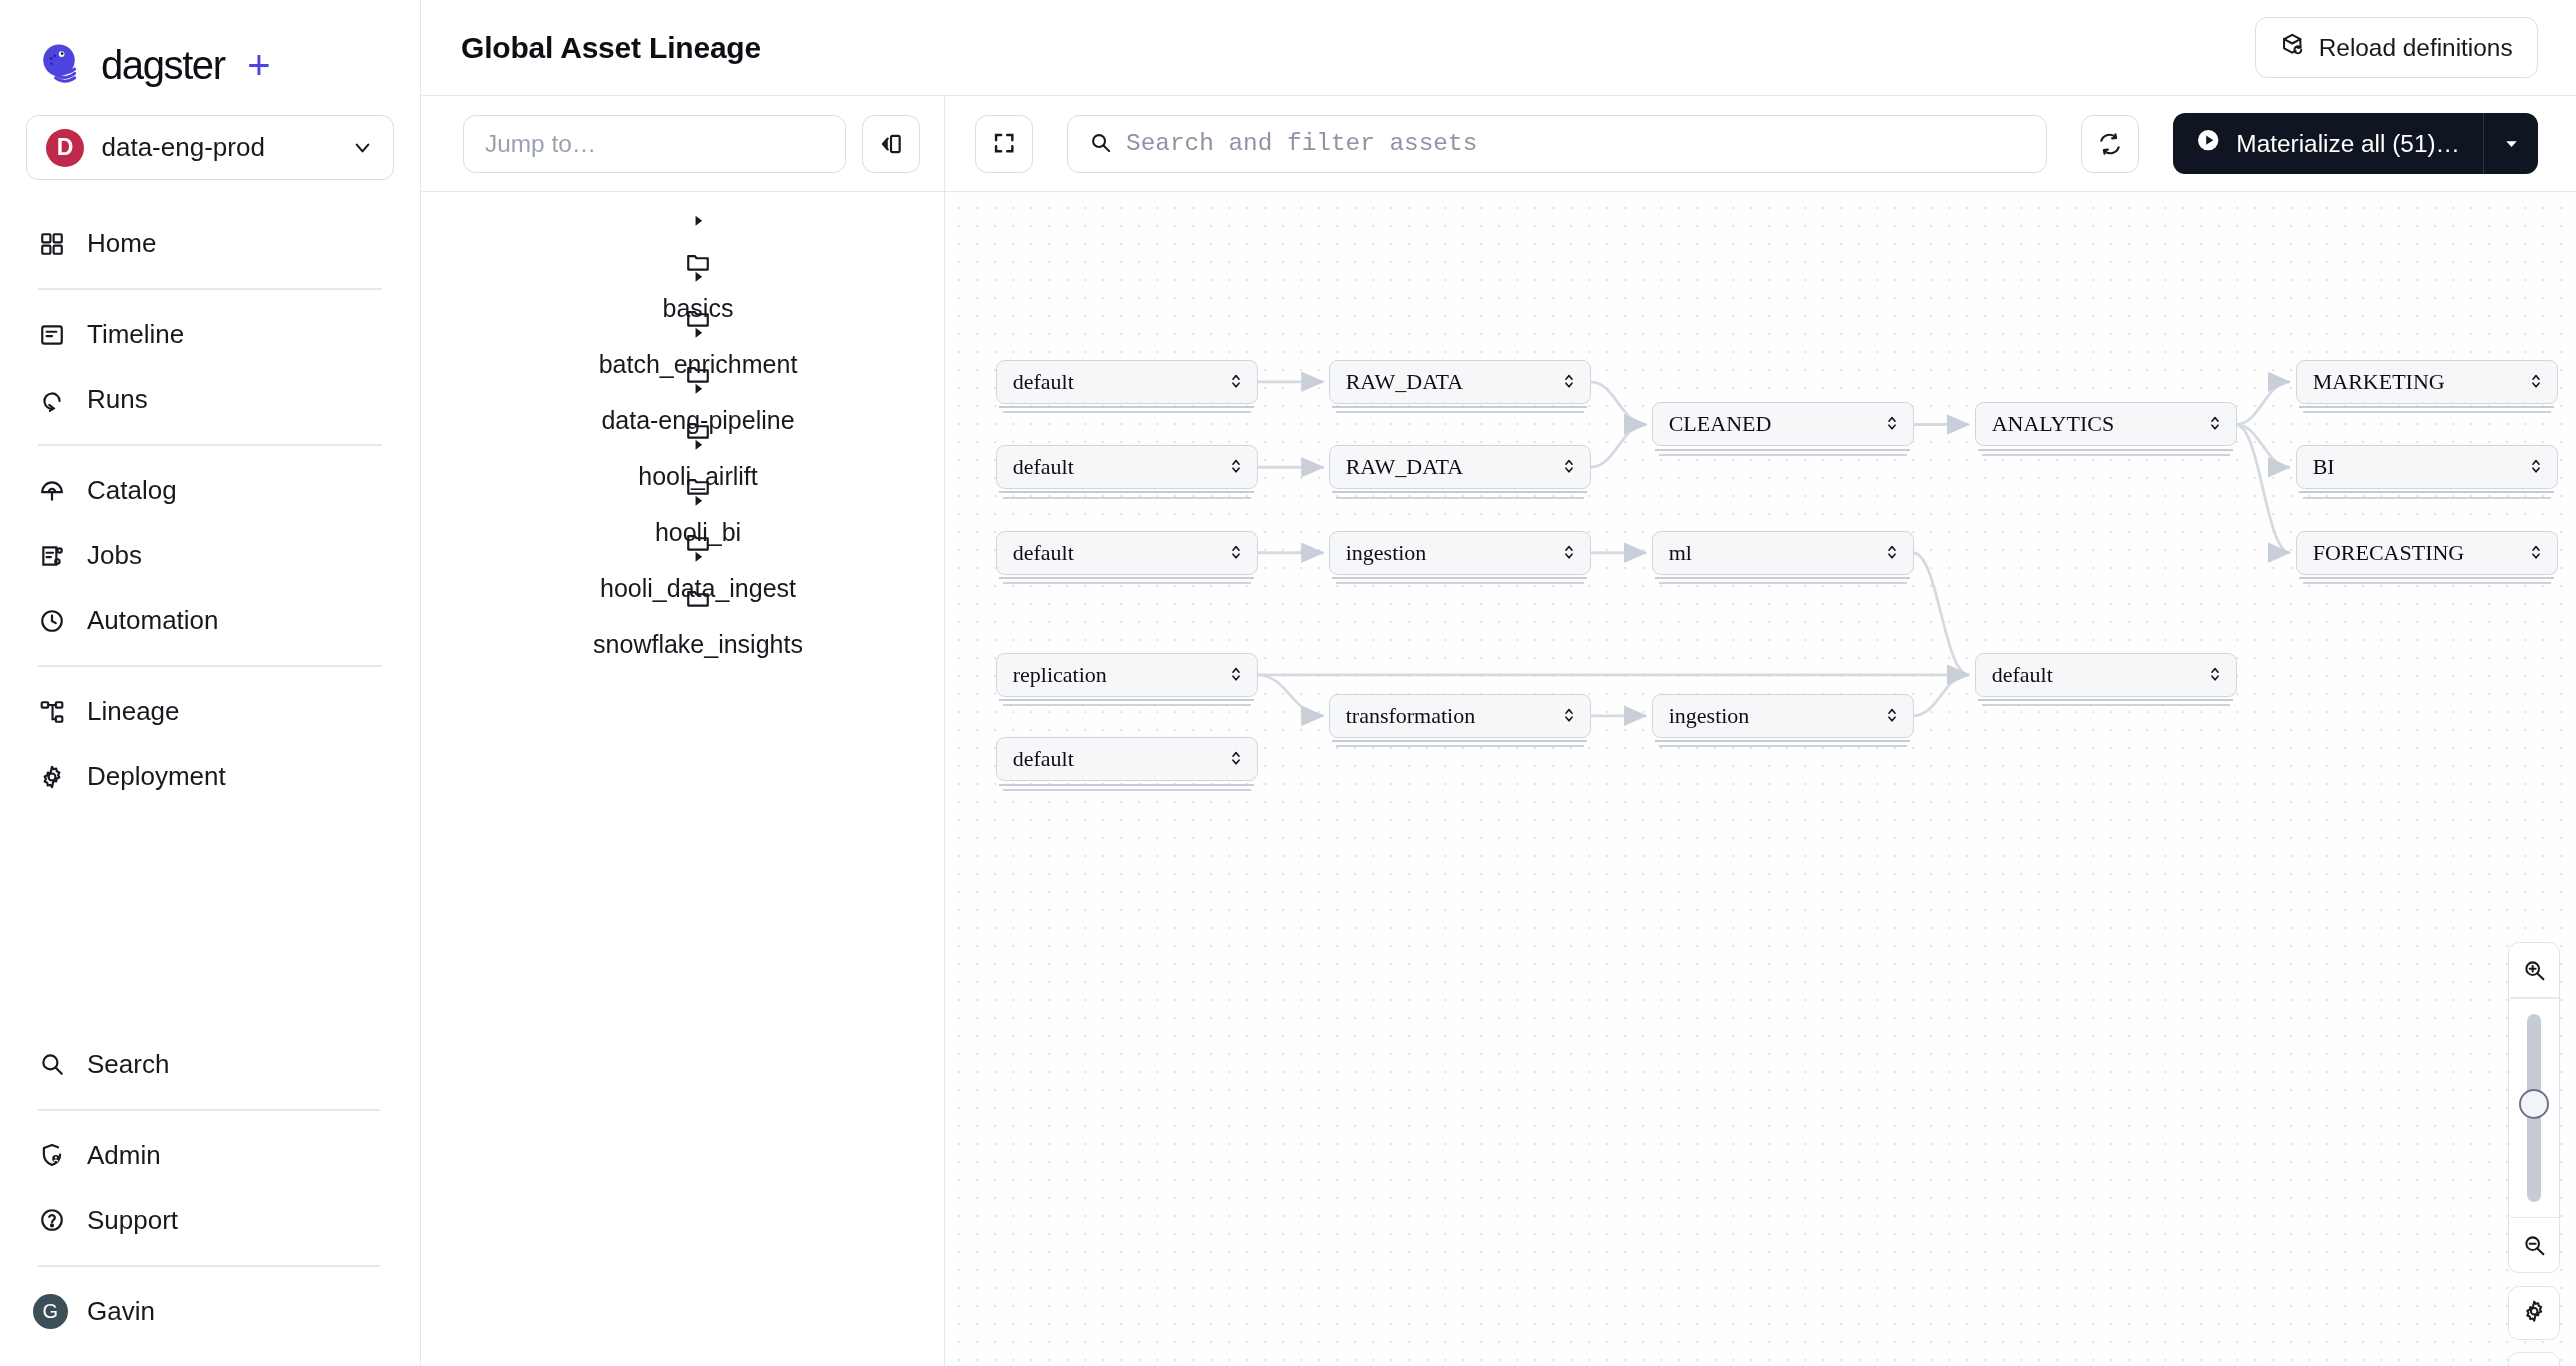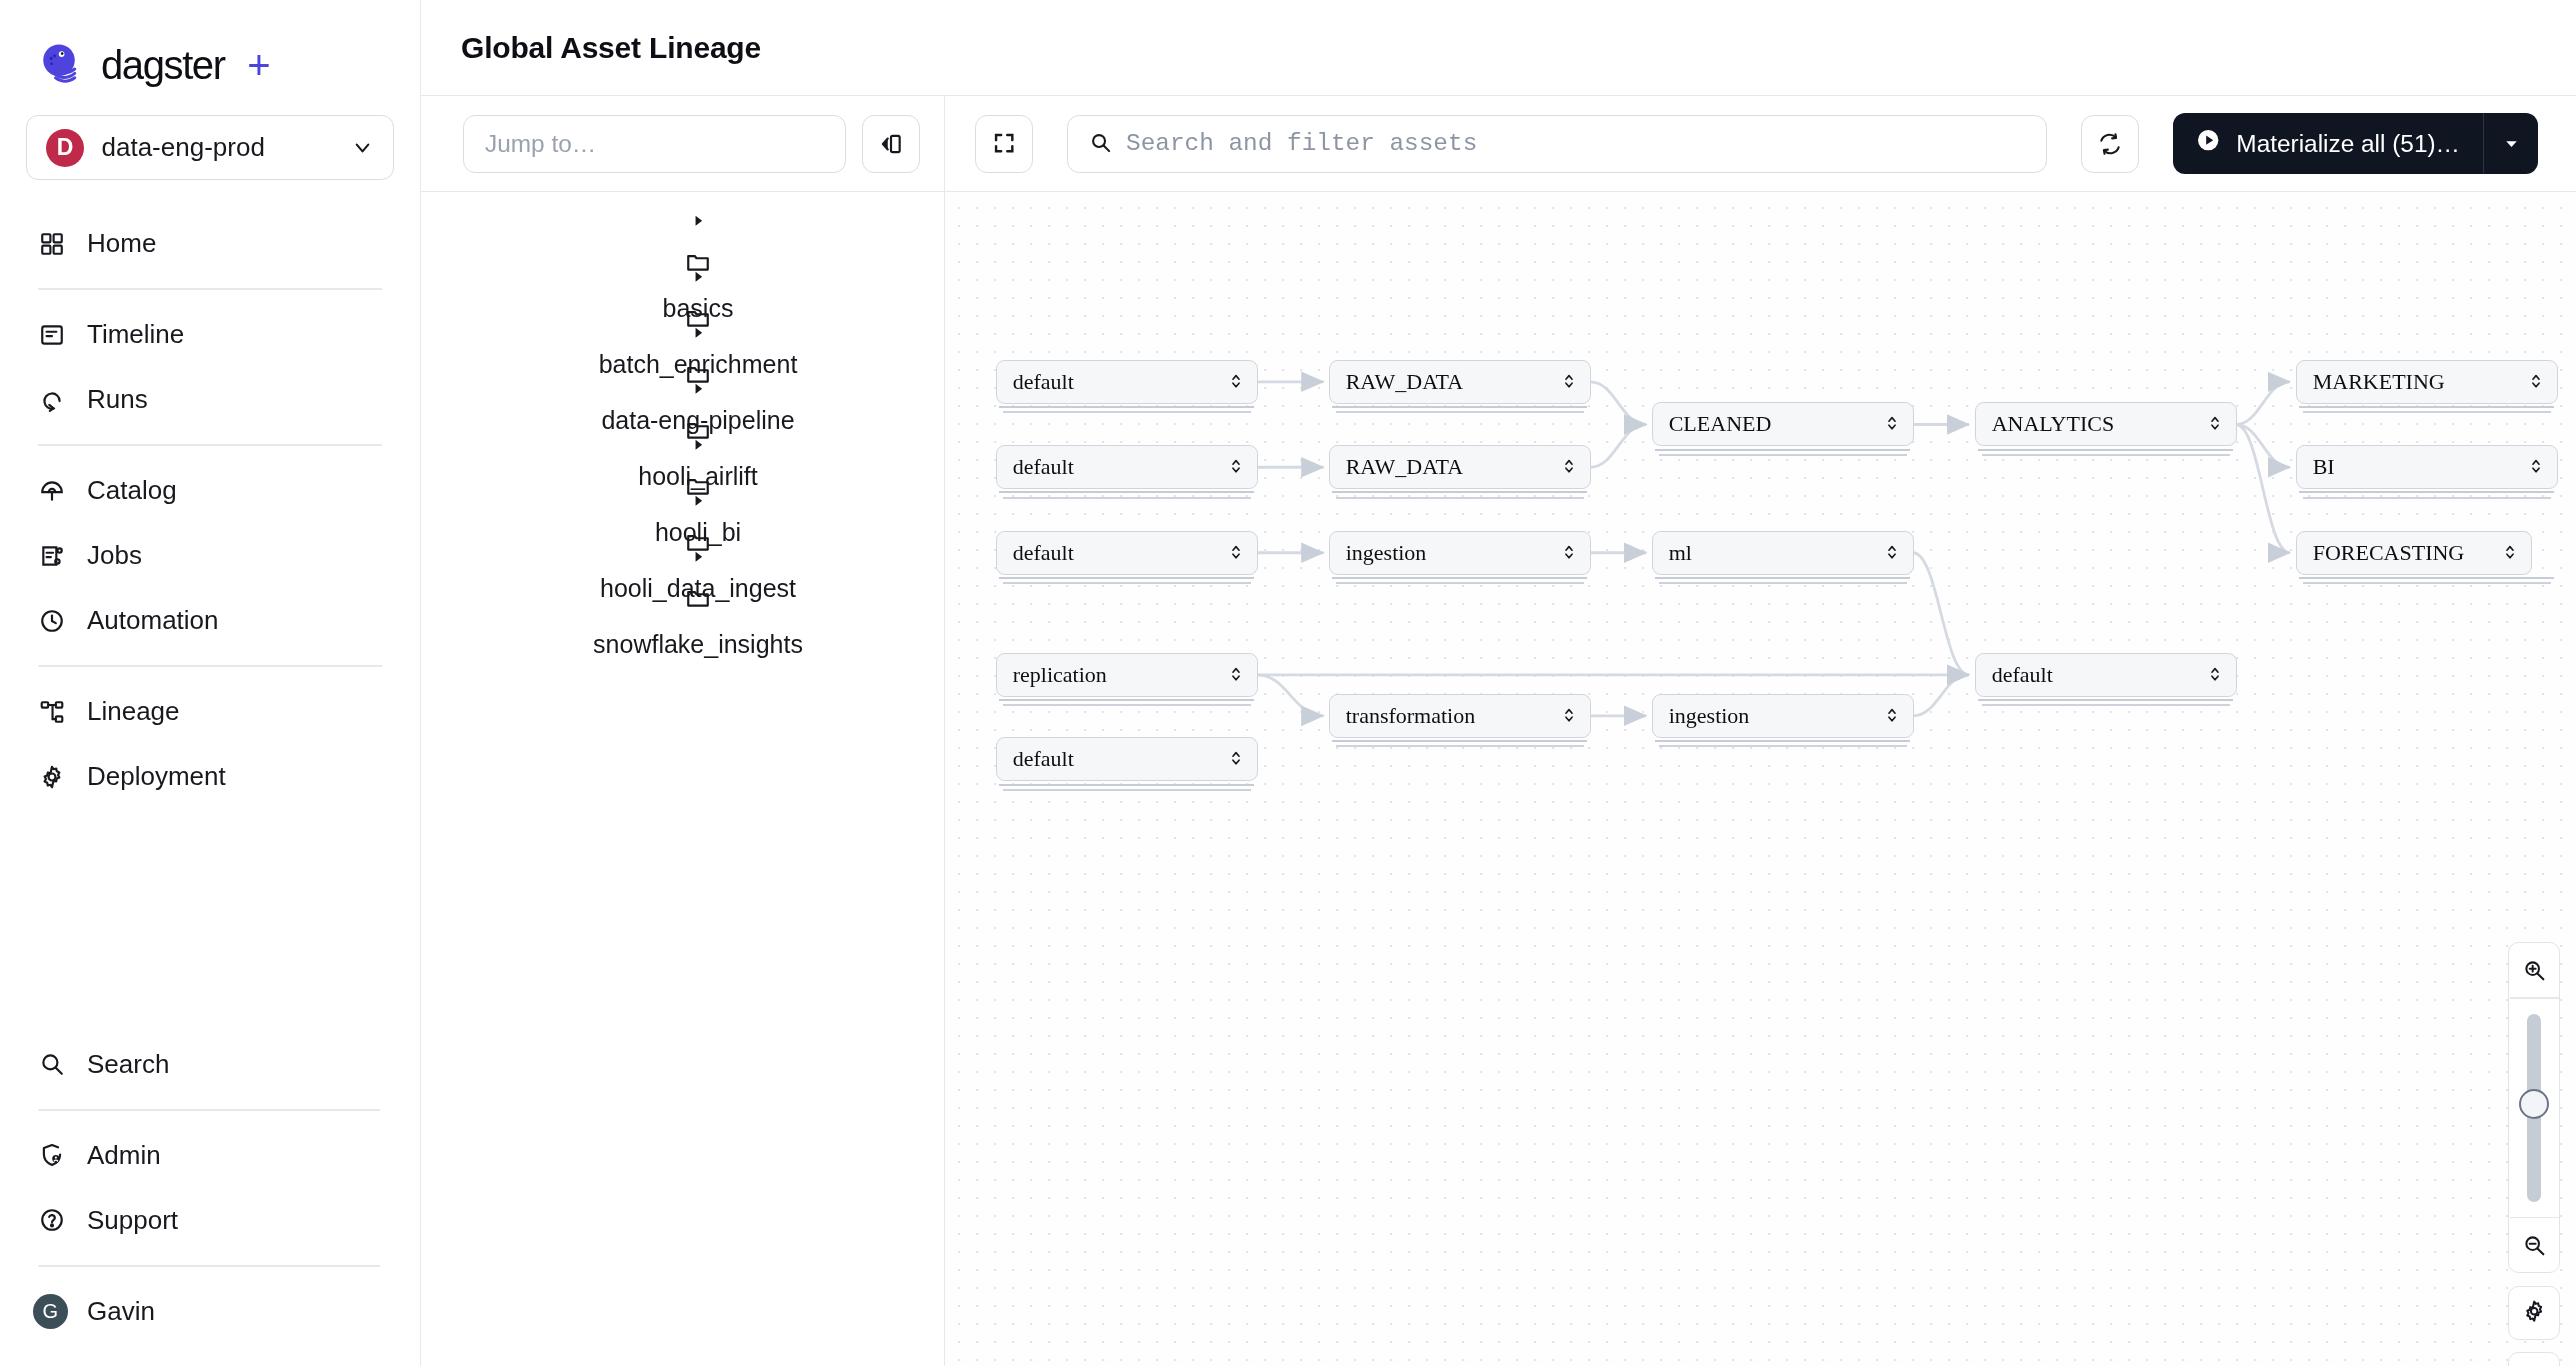--- a/index.html
+++ b/index.html
@@ -403,20 +403,31 @@
         </div>
       </div>
     </div>
   </aside>
 
   <section class="main">
 
     <header class="topbar">
       <h1 class="page-title">Global Asset Lineage</h1>
       <div class="topbar-spacer"></div>
+      <button class="btn-outline">
+        <span>
+          <svg viewBox="0 0 24 24" width="24.4" height="24.4" fill="none" stroke="#17191e" stroke-width="2" stroke-linecap="round" stroke-linejoin="round">
+              <path d="M12 2.8l8 4.2v4.4M12 2.8L4 7v9l8 4.4 3.4-1.9"></path>
+              <path d="M4 7l8 4.3 8-4.3"></path>
+              <path d="M21 17.5a3.4 3.4 0 1 1-1-2.4"></path>
+              <polyline points="20.2 12.6 20.2 15.4 17.4 15.4"></polyline>
+            </svg>
+        </span>
+        <span>Reload definitions</span>
+      </button>
     </header>
 
     <div class="toolbar">
       <div class="toolbar-left">
         <input class="jumpto" placeholder="Jump to…" style="">
         <button class="icon-btn">
           <svg viewBox="0 0 24 24" width="26" height="26" fill="none" stroke="#17191e" stroke-width="2" stroke-linecap="round" stroke-linejoin="round">
               <polyline points="9 7 4.5 12 9 17" fill="#17191e" stroke="#17191e"></polyline>
               <rect x="12" y="4.5" width="8" height="15" rx="1.5"></rect>
             </svg>
@@ -638,21 +649,21 @@
             <div class="node-shadow s2" style="left: 1358px; top: 219px; width: 248px;"></div>
             <div class="node" style="left: 1351px; top: 253px; width: 262px;">
               <span class="nlabel">BI</span>
               <span class="nspin"><svg viewBox="0 0 12 24" width="14" height="24.4" fill="none" stroke="#17191e" stroke-width="1.6" stroke-linecap="round" stroke-linejoin="round">
                   <polyline points="3 10 6 6.5 9 10"></polyline>
                   <polyline points="3 14 6 17.5 9 14"></polyline>
                 </svg></span>
             </div>
             <div class="node-shadow" style="left: 1354px; top: 299px; width: 255px;"></div>
             <div class="node-shadow s2" style="left: 1358px; top: 305px; width: 248px;"></div>
-            <div class="node" style="left: 1351px; top: 339px; width: 236px;">
+            <div class="node" style="left: 1351px; top: 339px; width: 262px;">
               <span class="nlabel">FORECASTING</span>
               <span class="nspin"><svg viewBox="0 0 12 24" width="14" height="24.4" fill="none" stroke="#17191e" stroke-width="1.6" stroke-linecap="round" stroke-linejoin="round">
                   <polyline points="3 10 6 6.5 9 10"></polyline>
                   <polyline points="3 14 6 17.5 9 14"></polyline>
                 </svg></span>
             </div>
             <div class="node-shadow" style="left: 1354px; top: 385px; width: 255px;"></div>
             <div class="node-shadow s2" style="left: 1358px; top: 390px; width: 248px;"></div>
             <div class="node" style="left: 51px; top: 339px; width: 262px;">
               <span class="nlabel">default</span>

